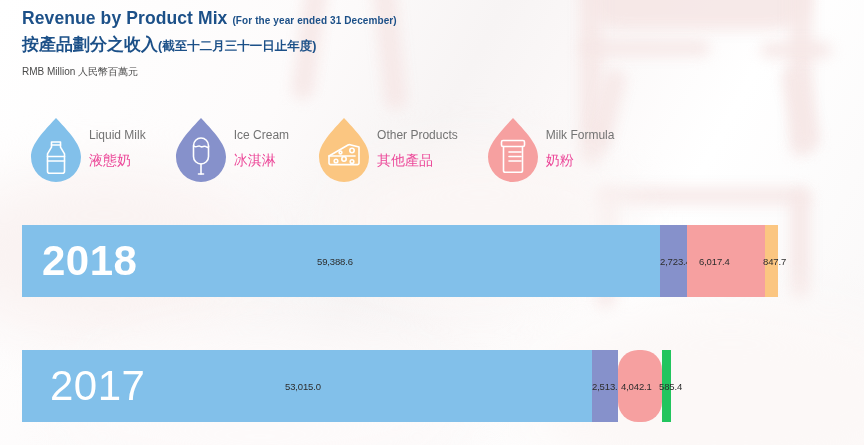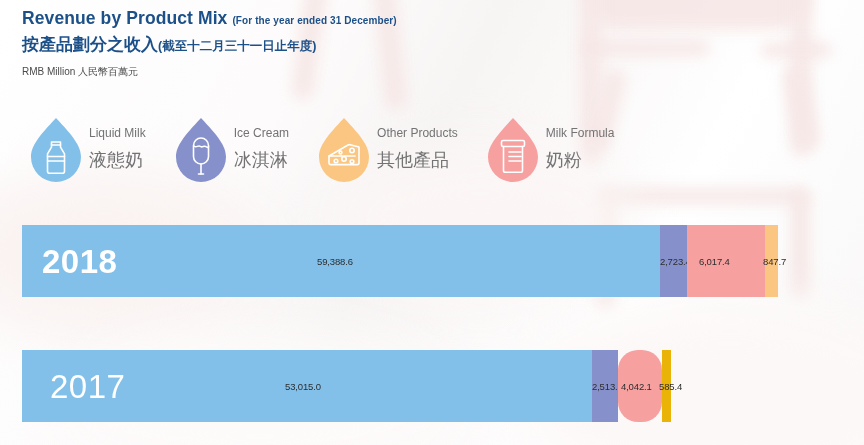--- a/index.html
+++ b/index.html
@@ -98,22 +98,22 @@
   .legend-text {
     margin-left: 4px;
     line-height: 1.32;
     white-space: nowrap;
   }
   .legend-en {
     font-size: 12px;
     color: #737373;
   }
   .legend-cn {
-    font-size: 18px;
-    color: #737373;
+    font-size: 14px;
+    color: #ec4899;
     margin-top: 7px;
   }
 
   
   #chart {
     position: absolute;
     left: 22px;
     top: 225px;
     z-index: 3;
   }
@@ -138,21 +138,21 @@
     color: #2d2d2d;
     white-space: nowrap;
     letter-spacing: -.15px;
   }
   .year-label {
     position: absolute;
     left: 20px;
     top: 50%;
     transform: translateY(-50%);
     color: #ffffff;
-    font-size: 33px;
+    font-size: 42px;
     letter-spacing: .5px;
     line-height: 1;
   }
   .year-2018 { font-weight: bold; }
   .year-2017 { font-weight: 300; margin-left: 8px; }
 </style>
 </head>
 <body>
 
 <div id="bg-watermark">
@@ -284,18 +284,18 @@
     <div class="bar-row">
       <div class="seg" style="width: 570px; background: rgb(130, 192, 234);">
         <span class="val" style="left: 263px;">53,015.0</span>
       </div>
       <div class="seg" style="width: 26px; background: rgb(134, 145, 203);">
         <span class="val" style="left: 0px;">2,513.1</span>
       </div>
       <div class="seg" style="width: 44px; background: rgb(246, 160, 160); border-radius: 20px;">
         <span class="val" style="left: 3px;">4,042.1</span>
       </div>
-      <div class="seg" style="width: 9px; background: #eab308;">
+      <div class="seg" style="width: 9px; background: #22c55e;">
         <span class="val" style="left: -3px;">585.4</span>
       </div>
       <div class="year-label year-2017">2017</div>
     </div>
   </div>
 
 </body></html>

